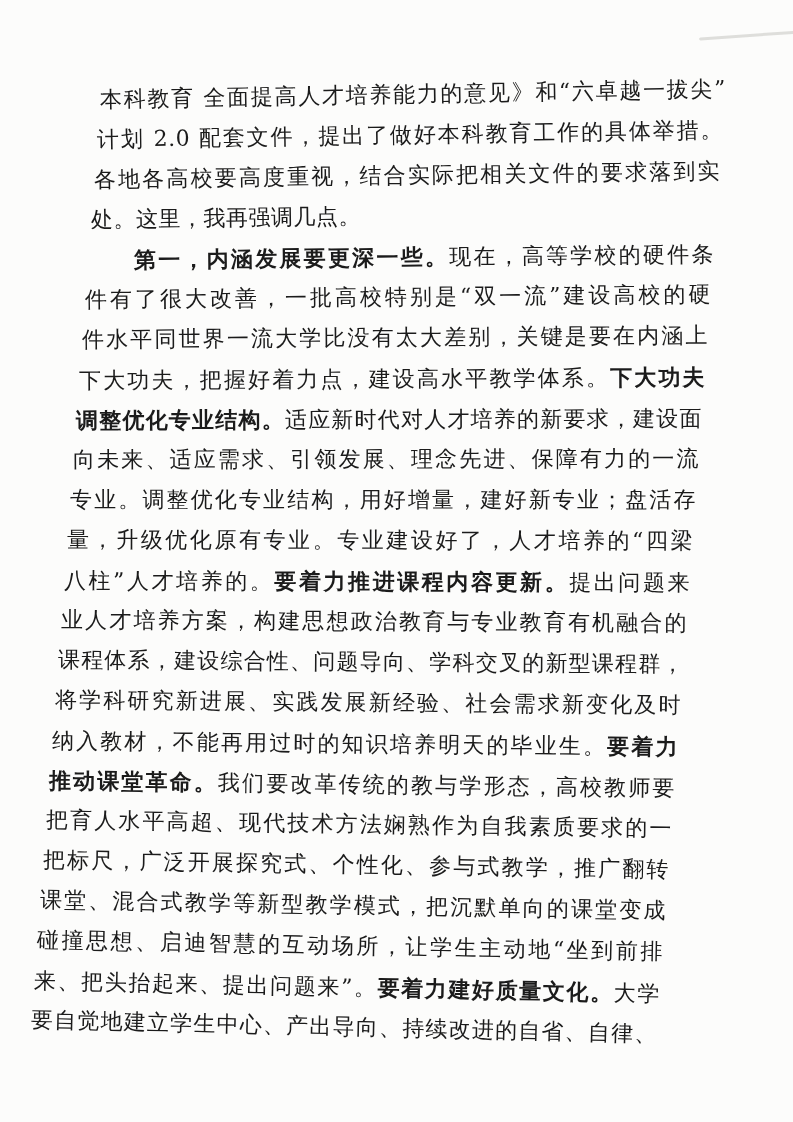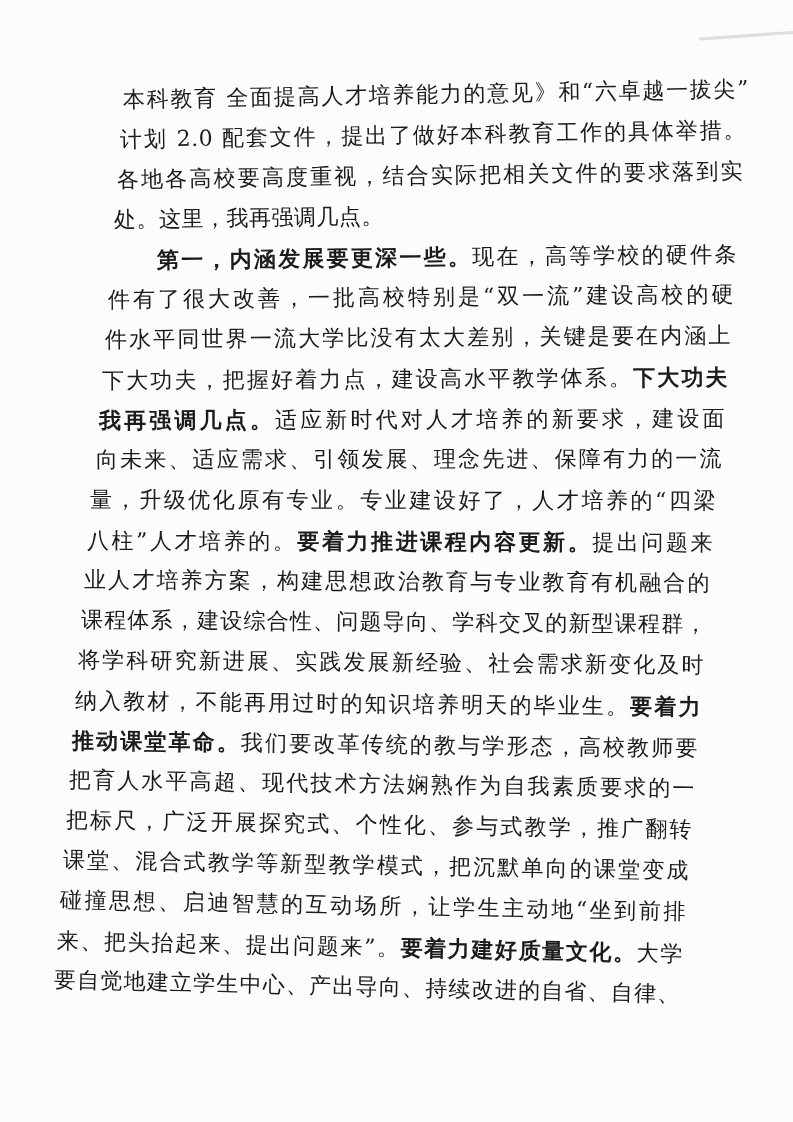--- a/index.html
+++ b/index.html
@@ -19,21 +19,21 @@
     right:-6px;
     top:34px;
     width:100px;
     height:3px;
     background:#dededb;
     transform:rotate(-4deg);
     border-radius:2px;
   }
   .text-block{
     position:absolute;
-    left:123px;
+    left:100px;
     top:80px;
     width:626px;
     color:#1b1b1b;
   }
   .line{
     height:40px;
     line-height:40px;
     font-size:22px;
     letter-spacing:0.5px;
     white-space:nowrap;
@@ -57,22 +57,23 @@
   <div class="scan-artifact"></div>
   <div class="text-block" id="text-block" style="color: rgb(27, 27, 27);">
       <div class="line" style="transform: translateX(0px) rotate(-1deg);"><span class="run">本科教育 全面提高人才培养能力的意见》和“六卓越一拔尖”</span></div>
       <div class="line" style="transform: translateX(-3px) rotate(-0.9deg);"><span class="run">计划 2.0 配套文件，提出了做好本科教育工作的具体举措。</span></div>
       <div class="line" style="transform: translateX(-6px) rotate(-0.8deg);"><span class="run">各地各高校要高度重视，结合实际把相关文件的要求落到实</span></div>
       <div class="line short" style="transform: translateX(-9px) rotate(-0.7deg);"><span class="run">处。这里，我再强调几点。</span></div>
       <div class="line indent" style="transform: translateX(-12px) rotate(-0.6deg);"><span class="run b">第一，内涵发展要更深一些。</span><span class="run">现在，高等学校的硬件条</span></div>
       <div class="line" style="transform: translateX(-15px) rotate(-0.5deg);"><span class="run">件有了很大改善，一批高校特别是“双一流”建设高校的硬</span></div>
       <div class="line" style="transform: translateX(-18px) rotate(-0.4deg);"><span class="run">件水平同世界一流大学比没有太大差别，关键是要在内涵上</span></div>
       <div class="line" style="transform: translateX(-21px) rotate(-0.3deg);"><span class="run">下大功夫，把握好着力点，建设高水平教学体系。</span><span class="run b">下大功夫</span></div>
-      <div class="line" style="transform: translateX(-24px) rotate(-0.2deg);"><span class="run b">我再强调几点。</span><span class="run">适应新时代对人才培养的新要求，建设面</span></div>
+      <div class="line" style="transform: translateX(-24px) rotate(-0.2deg);"><span class="run b">调整优化专业结构。</span><span class="run">适应新时代对人才培养的新要求，建设面</span></div>
       <div class="line" style="transform: translateX(-27px) rotate(-0.1deg);"><span class="run">向未来、适应需求、引领发展、理念先进、保障有力的一流</span></div>
+      <div class="line" style="transform: translateX(-30px) rotate(0deg);"><span class="run">专业。调整优化专业结构，用好增量，建好新专业；盘活存</span></div>
       <div class="line" style="transform: translateX(-33px) rotate(0.1deg);"><span class="run">量，升级优化原有专业。专业建设好了，人才培养的“四梁</span></div>
       <div class="line" style="transform: translateX(-36px) rotate(0.2deg);"><span class="run">八柱”人才培养的。</span><span class="run b">要着力推进课程内容更新。</span><span class="run">提出问题来</span></div>
       <div class="line" style="transform: translateX(-39px) rotate(0.3deg);"><span class="run">业人才培养方案，构建思想政治教育与专业教育有机融合的</span></div>
       <div class="line" style="transform: translateX(-42px) rotate(0.4deg);"><span class="run">课程体系，建设综合性、问题导向、学科交叉的新型课程群，</span></div>
       <div class="line" style="transform: translateX(-45px) rotate(0.5deg);"><span class="run">将学科研究新进展、实践发展新经验、社会需求新变化及时</span></div>
       <div class="line" style="transform: translateX(-48px) rotate(0.6deg);"><span class="run">纳入教材，不能再用过时的知识培养明天的毕业生。</span><span class="run b">要着力</span></div>
       <div class="line" style="transform: translateX(-51px) rotate(0.7deg);"><span class="run b">推动课堂革命。</span><span class="run">我们要改革传统的教与学形态，高校教师要</span></div>
       <div class="line" style="transform: translateX(-54px) rotate(0.8deg);"><span class="run">把育人水平高超、现代技术方法娴熟作为自我素质要求的一</span></div>
       <div class="line" style="transform: translateX(-57px) rotate(0.9deg);"><span class="run">把标尺，广泛开展探究式、个性化、参与式教学，推广翻转</span></div>
       <div class="line" style="transform: translateX(-60px) rotate(1deg);"><span class="run">课堂、混合式教学等新型教学模式，把沉默单向的课堂变成</span></div>

